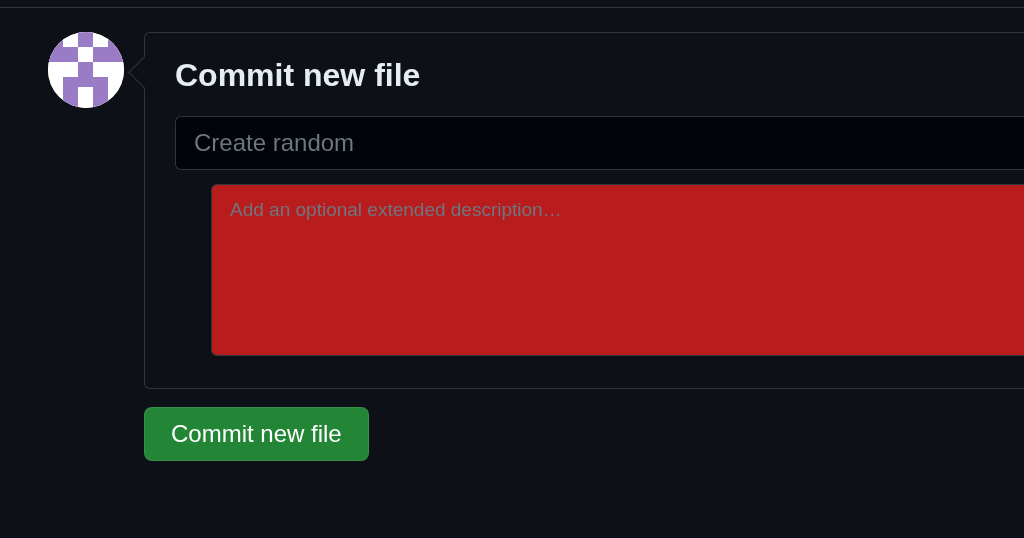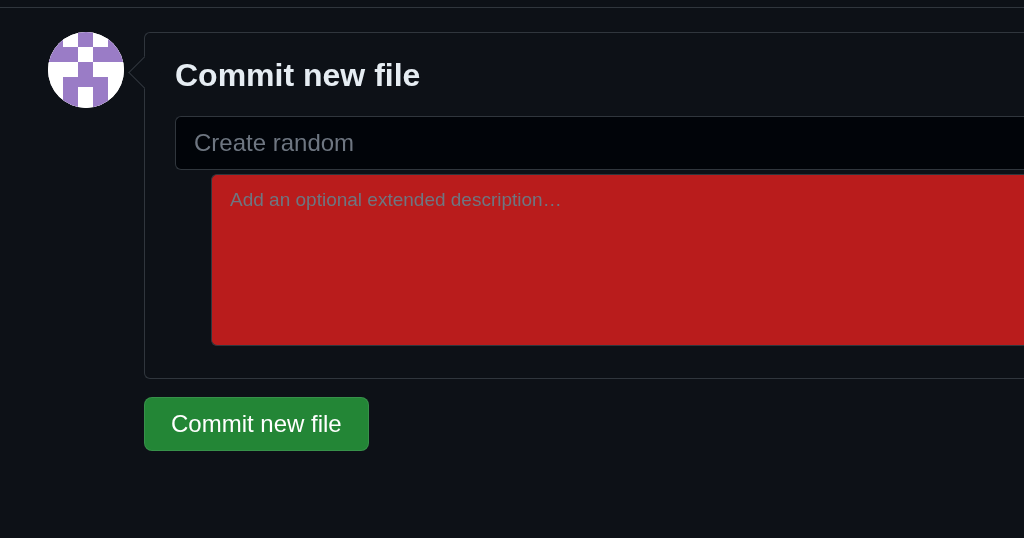--- a/index.html
+++ b/index.html
@@ -75,21 +75,21 @@
     .commit-message-input {
       width: 100%;
       background-color: #010409;
       border: 1px solid #30363d;
       border-right: none;
       border-radius: 6px 0 0 6px;
       padding: 12px 18px;
       font-size: 24px;
       color: #c9d1d9;
       outline: none;
-      margin-bottom: 4px;
+      margin-bottom: 14px;
     }
     .commit-message-input::placeholder {
       color: #6e7681;
     }
     .commit-desc-textarea {
       width: 100%;
       background-color: #b91c1c;
       border: 1px solid #30363d;
       border-right: none;
       border-radius: 6px 0 0 6px;

